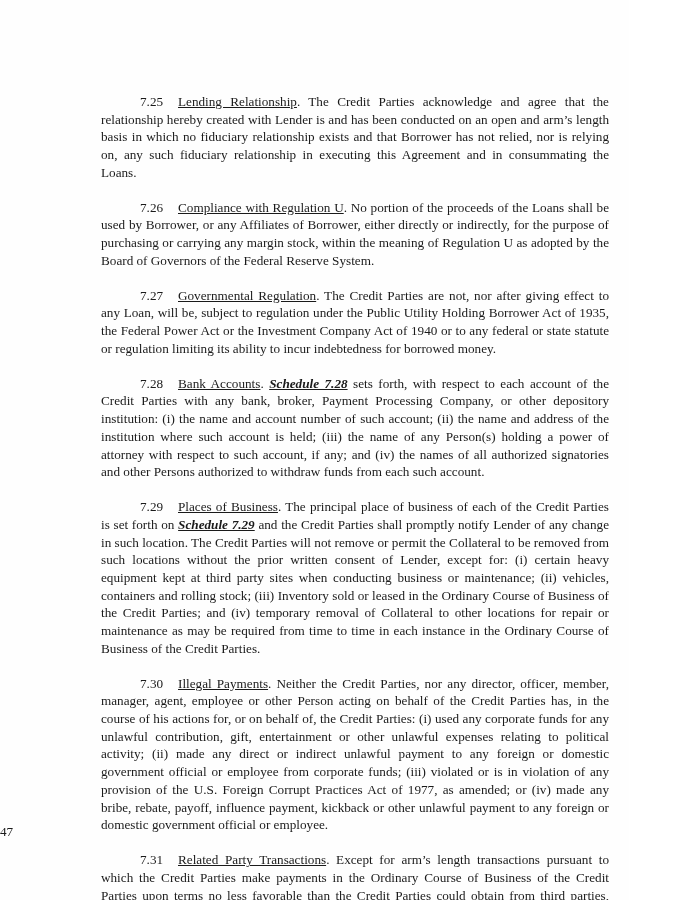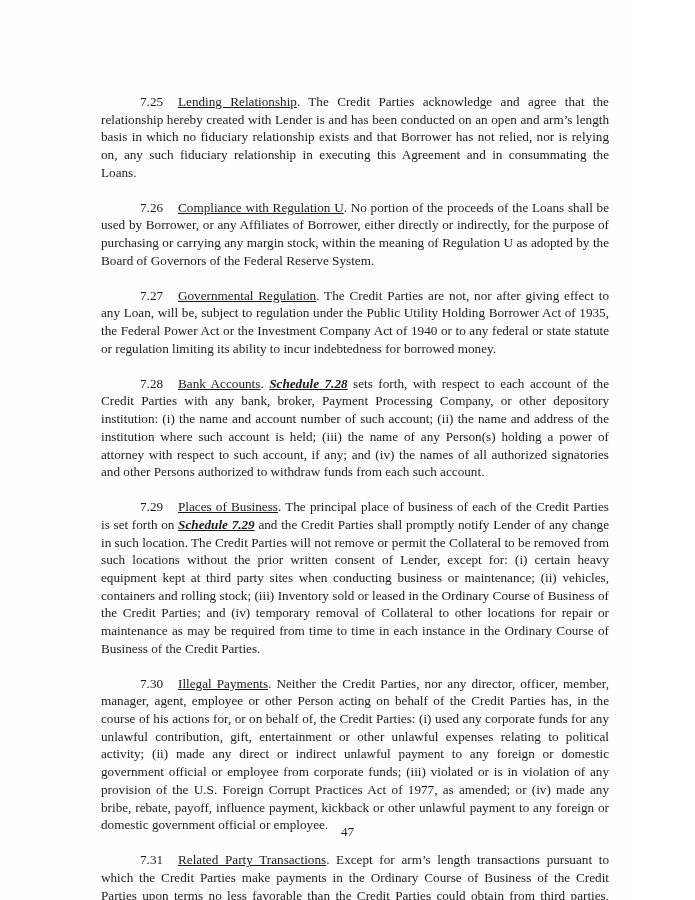--- a/index.html
+++ b/index.html
@@ -13,21 +13,21 @@
     font-family: "Liberation Serif", serif;
     font-size: 13.2px; line-height: 17.7px; color: #1a1a1a;
   }
   .section {
     text-align: justify; margin: 0 0 17.2px 0;
   }
   .num { display: inline-block; text-indent: 0; margin-left: 39px; width: 38px; }
   .heading { text-decoration: underline; }
   .sched { font-weight: bold; text-decoration: underline; font-style: italic; }
   .page-num {
-    position: absolute; left: 0; width: 695px; top: 824px; text-align: center;
+    position: absolute; left: 0; width: 695px; top: 824px; text-align: left;
     font-family: "Liberation Serif", serif; font-size: 13.2px; color: #1a1a1a;
   }
 </style>
 </head>
 <body>
 
 <div class="page">
   <div class="content">
 
     <p class="section"><span class="num">7.25</span><span class="heading">Lending Relationship</span><span>.  The Credit Parties acknowledge and agree that the relationship hereby created with Lender is and has been conducted on an open and arm’s length basis in which no fiduciary relationship exists and that Borrower has not relied, nor is relying on, any such fiduciary relationship in executing this Agreement and in consummating the Loans.</span></p>

